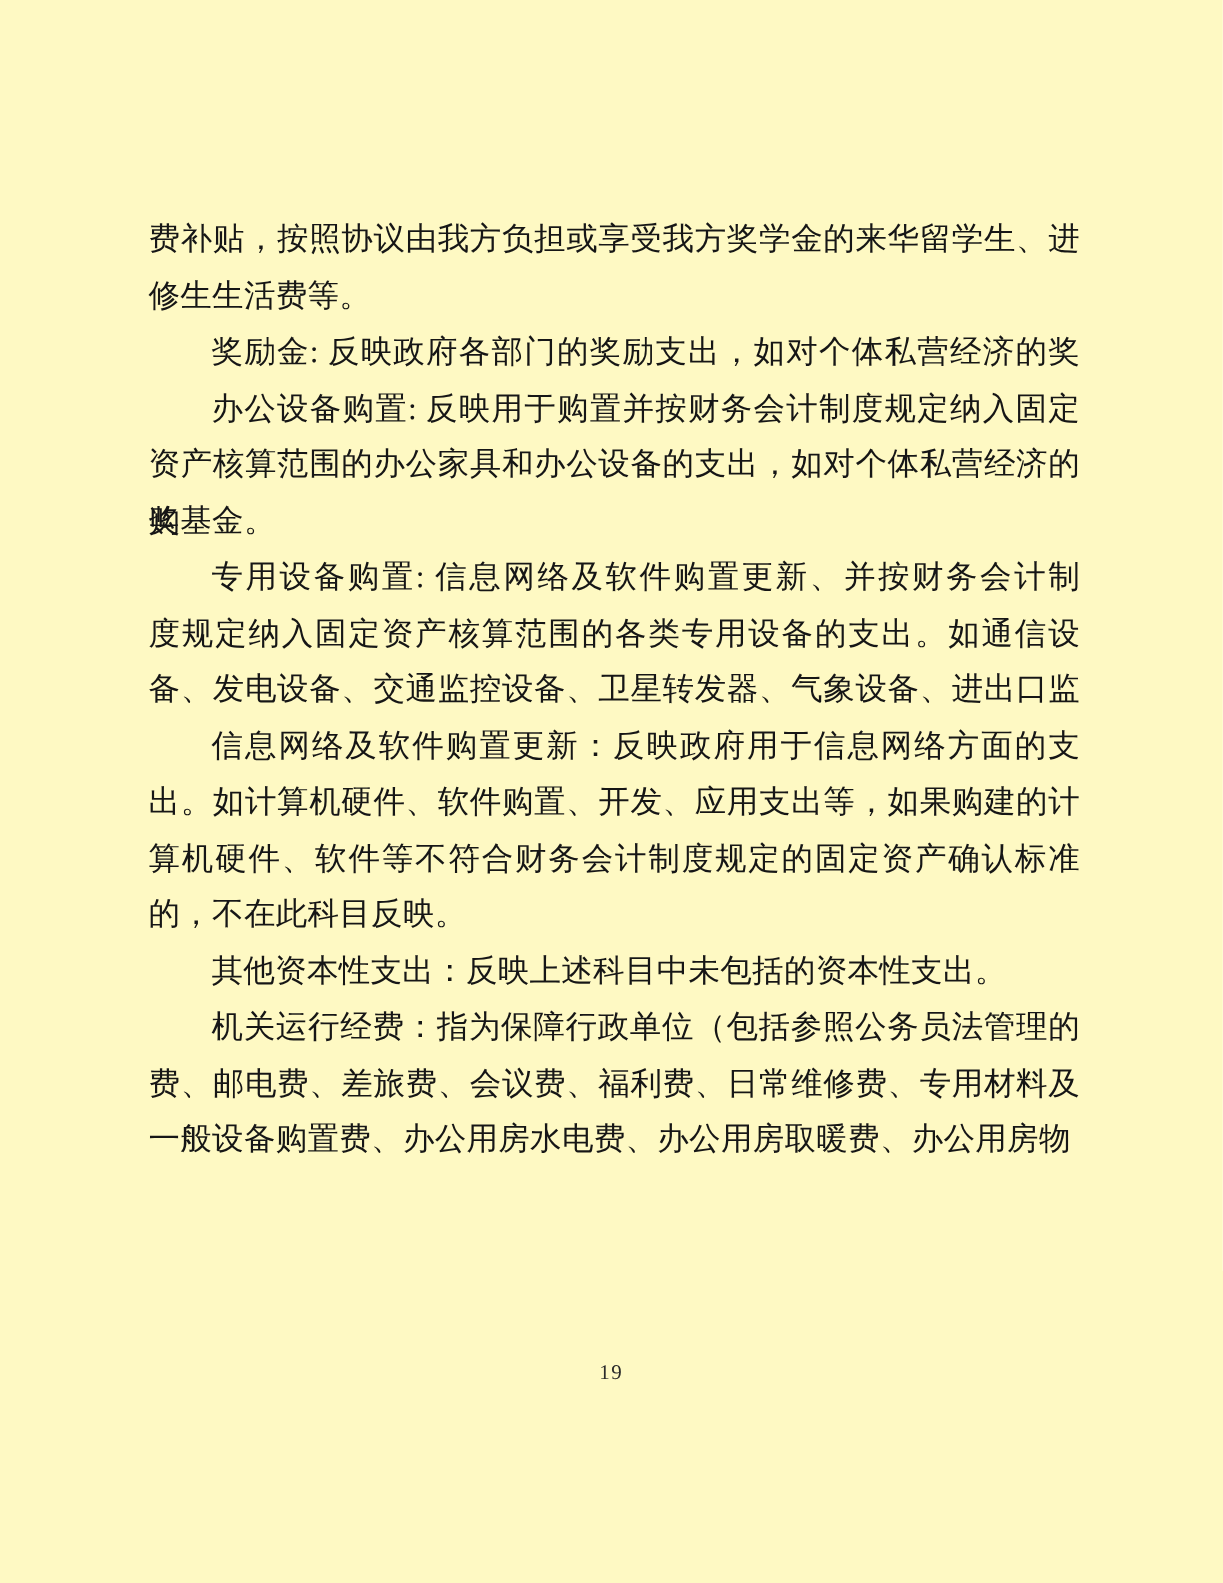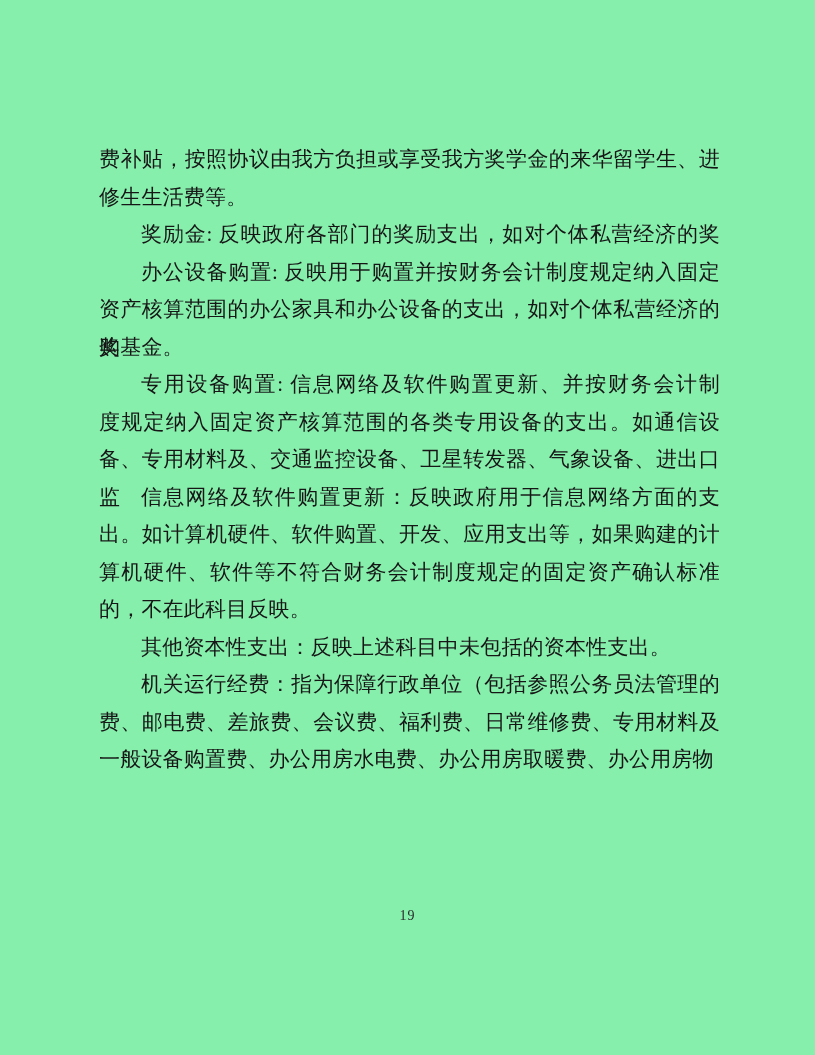--- a/index.html
+++ b/index.html
@@ -10,21 +10,21 @@
     width: 815px;
     height: 1055px;
     background: #ffffff;
     position: relative;
     overflow: hidden;
     font-family: "Liberation Serif", "DejaVu Serif", serif;
   }
   .doc-page {
     position: absolute;
     inset: 0;
-    background: #86efac;
+    background: #fef9c3;
   }
   .doc-body {
     position: absolute;
     left: 99px;
     top: 141px;
     width: 621px;
     color: #161616;
     font-size: 21px;
     line-height: 37.5px;
     letter-spacing: 0.2px;
@@ -72,21 +72,21 @@
         <div class="line just indent">奖励金: 反映政府各部门的奖励支出，如对个体私营经济的奖</div>
       </div>
       <div class="paragraph">
         <div class="line just indent">办公设备购置: 反映用于购置并按财务会计制度规定纳入固定</div>
         <div class="line just">资产核算范围的办公家具和办公设备的支出，如对个体私营经济的奖</div>
         <div class="line last">购基金。</div>
       </div>
       <div class="paragraph">
         <div class="line just indent">专用设备购置: 信息网络及软件购置更新、并按财务会计制</div>
         <div class="line just">度规定纳入固定资产核算范围的各类专用设备的支出。如通信设</div>
-        <div class="line just">备、专用材料及、交通监控设备、卫星转发器、气象设备、进出口监</div>
+        <div class="line just">备、发电设备、交通监控设备、卫星转发器、气象设备、进出口监</div>
       </div>
       <div class="paragraph">
         <div class="line just indent">信息网络及软件购置更新：反映政府用于信息网络方面的支</div>
         <div class="line just">出。如计算机硬件、软件购置、开发、应用支出等，如果购建的计</div>
         <div class="line just">算机硬件、软件等不符合财务会计制度规定的固定资产确认标准</div>
         <div class="line last">的，不在此科目反映。</div>
       </div>
       <div class="paragraph">
         <div class="line last indent">其他资本性支出：反映上述科目中未包括的资本性支出。</div>
       </div>

